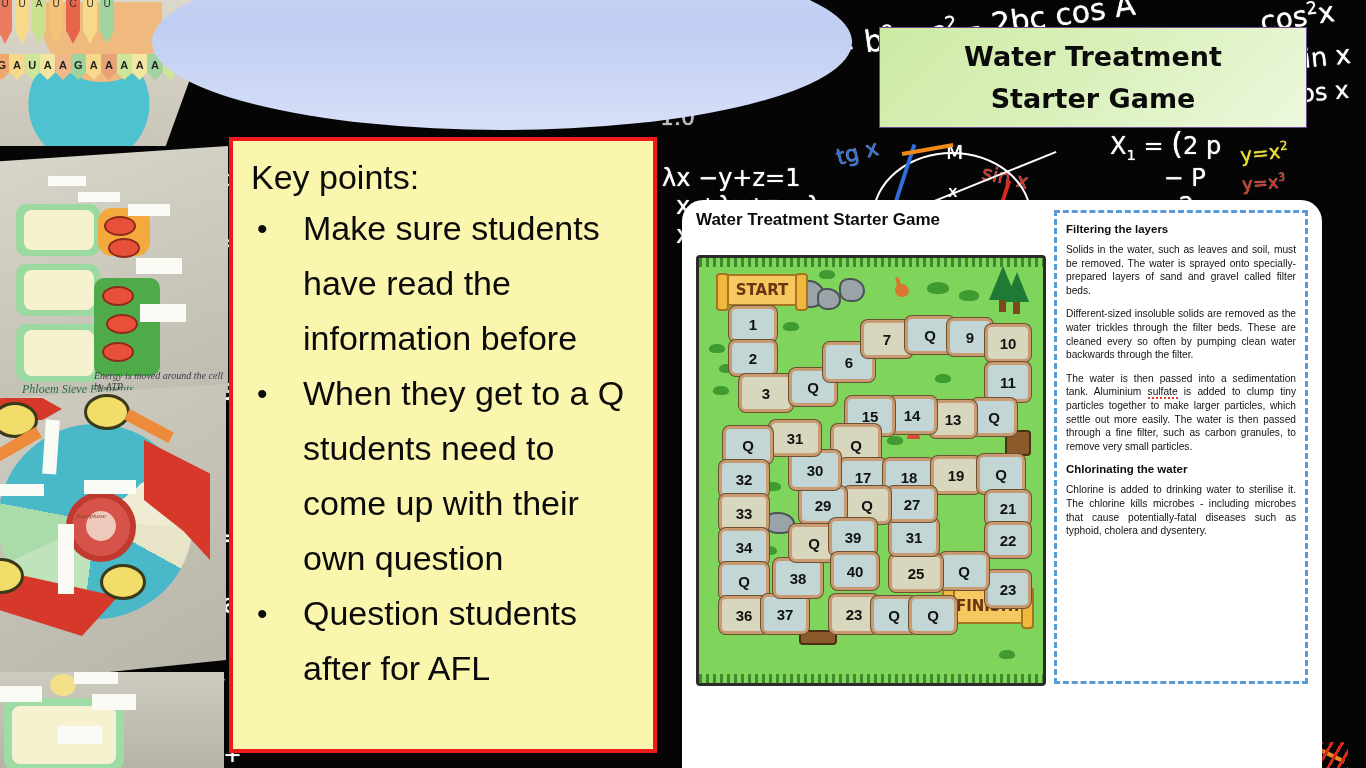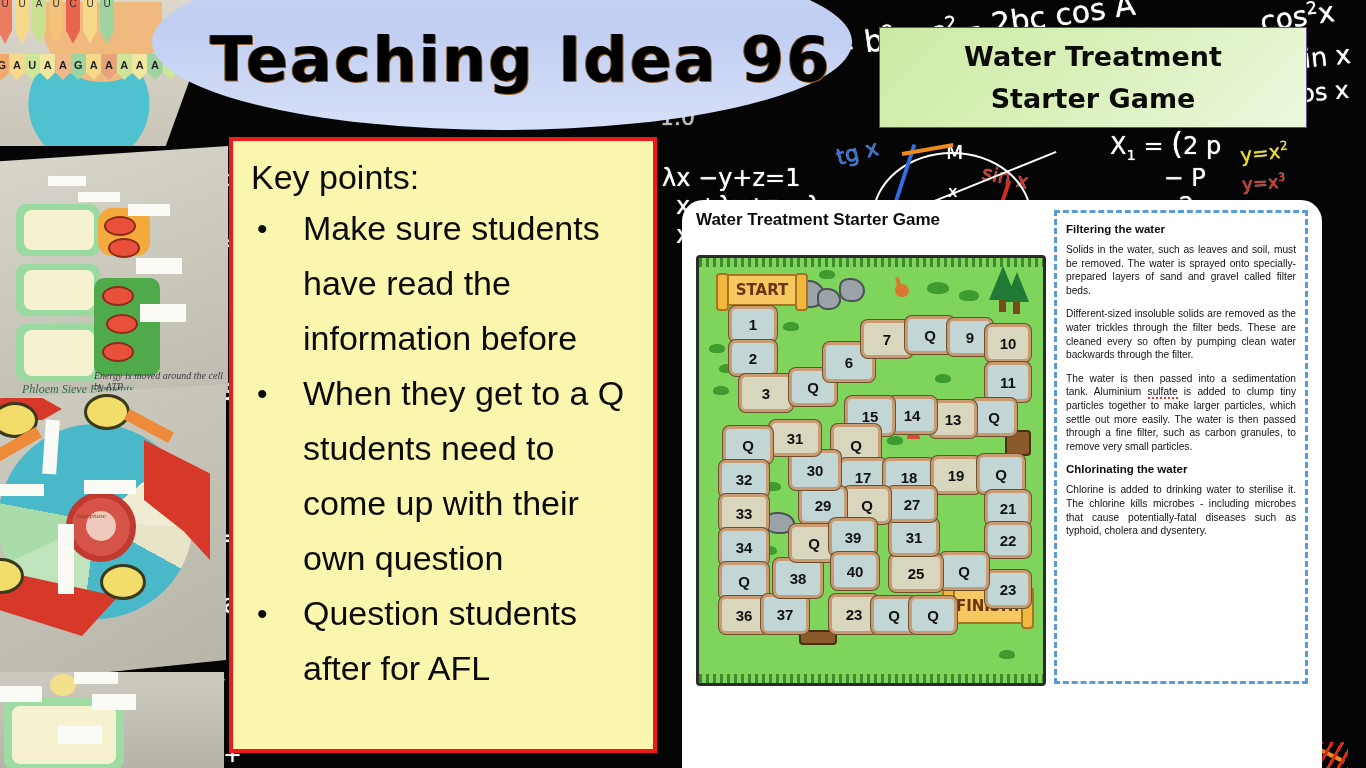--- a/index.html
+++ b/index.html
@@ -266,21 +266,20 @@
       <div class="leafcard" style="left:18px;top:34px;width:104px;height:58px;"></div>
       <div style="position:absolute;left:56px;top:2px;width:26px;height:22px;background:#f3e089;border-radius:50%;"></div>
       <div class="slip" style="left:80px;top:0px;width:44px;height:12px;"></div>
       <div class="slip" style="left:4px;top:14px;width:44px;height:16px;"></div>
       <div class="slip" style="left:98px;top:22px;width:44px;height:16px;"></div>
       <div class="slip" style="left:64px;top:54px;width:44px;height:18px;"></div>
     </div>
   </div>
 
   <div class="ellipse"></div>
-  <div class="slide-title">Teaching Idea 96</div>
 
   <div class="topicbox">
     <span>Water Treatment</span>
     <span>Starter Game</span>
   </div>
 
   <div class="keybox">
     <div class="kb-head">Key points:</div>
     <ul class="kb-list">
       <li>Make sure students have read the information before</li>
@@ -370,21 +369,21 @@
       <div class="tile a" style="left:74px;top:300px;width:44px;height:34px;">38</div>
       <div class="tile b" style="left:90px;top:266px;width:44px;height:32px;">Q</div>
       <div class="tile a" style="left:130px;top:260px;width:42px;height:32px;">39</div>
       <div class="tile a" style="left:132px;top:294px;width:42px;height:32px;">40</div>
       <div class="tile b" style="left:130px;top:336px;width:44px;height:34px;">23</div>
       <div class="tile a" style="left:172px;top:338px;width:40px;height:32px;">Q</div>
       <div class="tile a" style="left:210px;top:338px;width:42px;height:32px;">Q</div>
     </div>
 
     <div class="info">
-      <h4>Filtering the water</h4>
+      <h4>Filtering the layers</h4>
       <p>Solids in the water, such as leaves and soil, must be removed. The water is sprayed onto specially-prepared layers of sand and gravel called filter beds.</p>
       <p>Different-sized insoluble solids are removed as the water trickles through the filter beds. These are cleaned every so often by pumping clean water backwards through the filter.</p>
       <p><span>The water is then passed into a sedimentation tank. Aluminium </span><span class="sp">sulfate</span><span> is added to clump tiny particles together to make larger particles, which settle out more easily. The water is then passed through a fine filter, such as carbon granules, to remove very small particles.</span></p>
       <h4>Chlorinating the water</h4>
       <p>Chlorine is added to drinking water to sterilise it. The chlorine kills microbes - including microbes that cause potentially-fatal diseases such as typhoid, cholera and dysentery.</p>
     </div>
   </div>
 
 </div>
 

